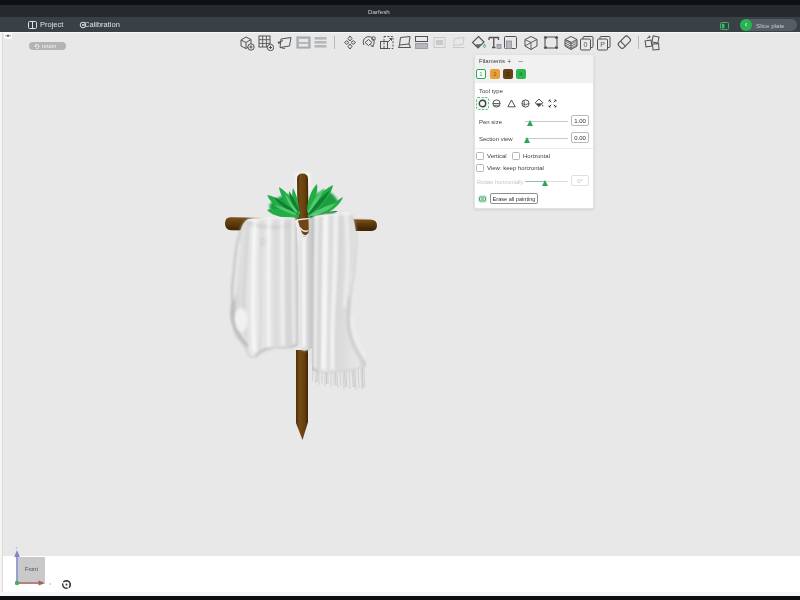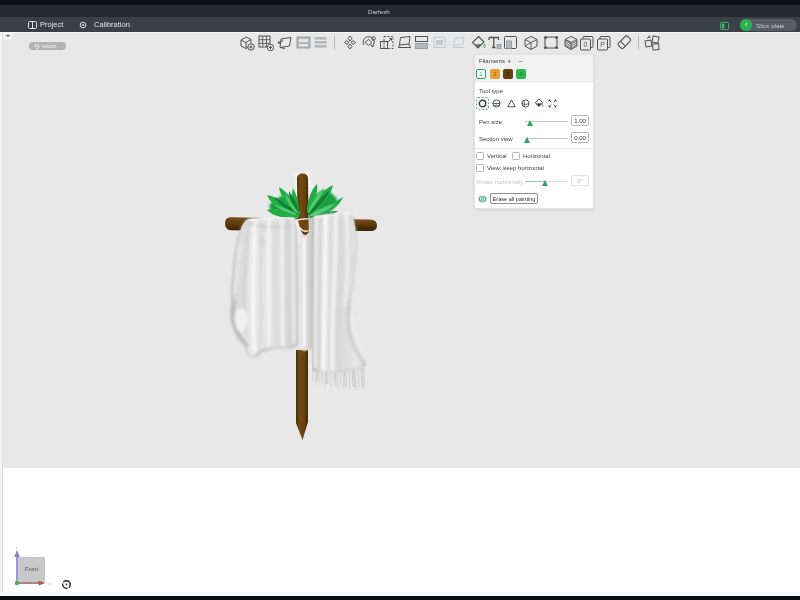--- a/index.html
+++ b/index.html
@@ -1,17 +1,17 @@
 <!DOCTYPE html>
 <html><head>
 <meta charset="utf-8">
 <style>
   * { margin:0; padding:0; box-sizing:border-box; }
   html,body { width:800px; height:600px; overflow:hidden; font-family:"Liberation Sans", sans-serif; }
-  #app { position:relative; width:800px; height:468px; background:#e8e8e8; }
+  #app { position:relative; width:800px; height:556px; background:#e8e8e8; }
   .abs { position:absolute; }
   .menuitem { position:absolute; top:20px; font-size:7.5px; color:#dde1e4; }
   .lbl { position:absolute; font-size:6px; color:#3f3f3f; white-space:nowrap; }
   .cb { position:absolute; width:8px; height:8px; border:1px solid #b4b4b4; border-radius:1.5px; background:#fff; }
   .track { position:absolute; height:1px; background:#c9c9c9; }
   .valbox { position:absolute; width:18px; height:11px; border:1px solid #b9b9b9; border-radius:2px; text-align:center; line-height:10px; font-size:6px; color:#333; background:#fff; }
   .tri { position:absolute; width:0; height:0; border-left:3.5px solid transparent; border-right:3.5px solid transparent; border-bottom:6px solid #2aa65a; }
   .sw { position:absolute; top:70px; width:10px; height:10px; border-radius:2px; font-size:6px; text-align:center; line-height:10px; }
 </style>
 </head>
@@ -25,21 +25,21 @@
   <div class="abs" style="left:0;top:31.5px;width:800px;height:1.5px;background:#f8f8f8;"></div>
   <svg class="abs" style="left:28px;top:21px" width="9" height="8" viewBox="0 0 9 8">
       <rect x="0.5" y="0.5" width="8" height="7" rx="1" fill="none" stroke="#dde1e4" stroke-width="1"></rect>
       <line x1="4.5" y1="0.5" x2="4.5" y2="7.5" stroke="#dde1e4" stroke-width="1"></line>
     </svg>
   <span class="menuitem" style="left:40px">Project</span>
   <svg class="abs" style="left:79px;top:21px" width="8" height="8" viewBox="0 0 8 8">
       <circle cx="4" cy="4" r="2.8" fill="none" stroke="#dde1e4" stroke-width="1"></circle>
       <circle cx="4" cy="4" r="1" fill="#dde1e4"></circle>
     </svg>
-  <span class="menuitem" style="left:94px">Calibration</span>
+  <span class="menuitem" style="left:84px">Calibration</span>
   <svg class="abs" style="left:720px;top:21.5px" width="9" height="8" viewBox="0 0 9 8">
       <rect x="0.5" y="0.5" width="8" height="7" rx="1" fill="none" stroke="#3dbd68" stroke-width="0.9"></rect>
       <rect x="1.8" y="1.8" width="2.6" height="4.4" fill="#3dbd68"></rect>
     </svg>
   <div class="abs" style="left:740px;top:19px;width:57px;height:12px;background:#565c63;border-radius:6px;">
     <div class="abs" style="left:0;top:0;width:12px;height:12px;border-radius:6px;background:#26b44e;color:#fff;font-size:8px;text-align:center;line-height:11px;">‹</div>
     <span class="abs" style="left:16px;top:3px;font-size:6.2px;color:#c6cbd0;">Slice plate</span>
   </div>
 
   <div class="abs" style="left:0;top:33px;width:3px;height:558.5px;background:#f5f5f5;border-right:1px solid #dcdcdc;"></div>

